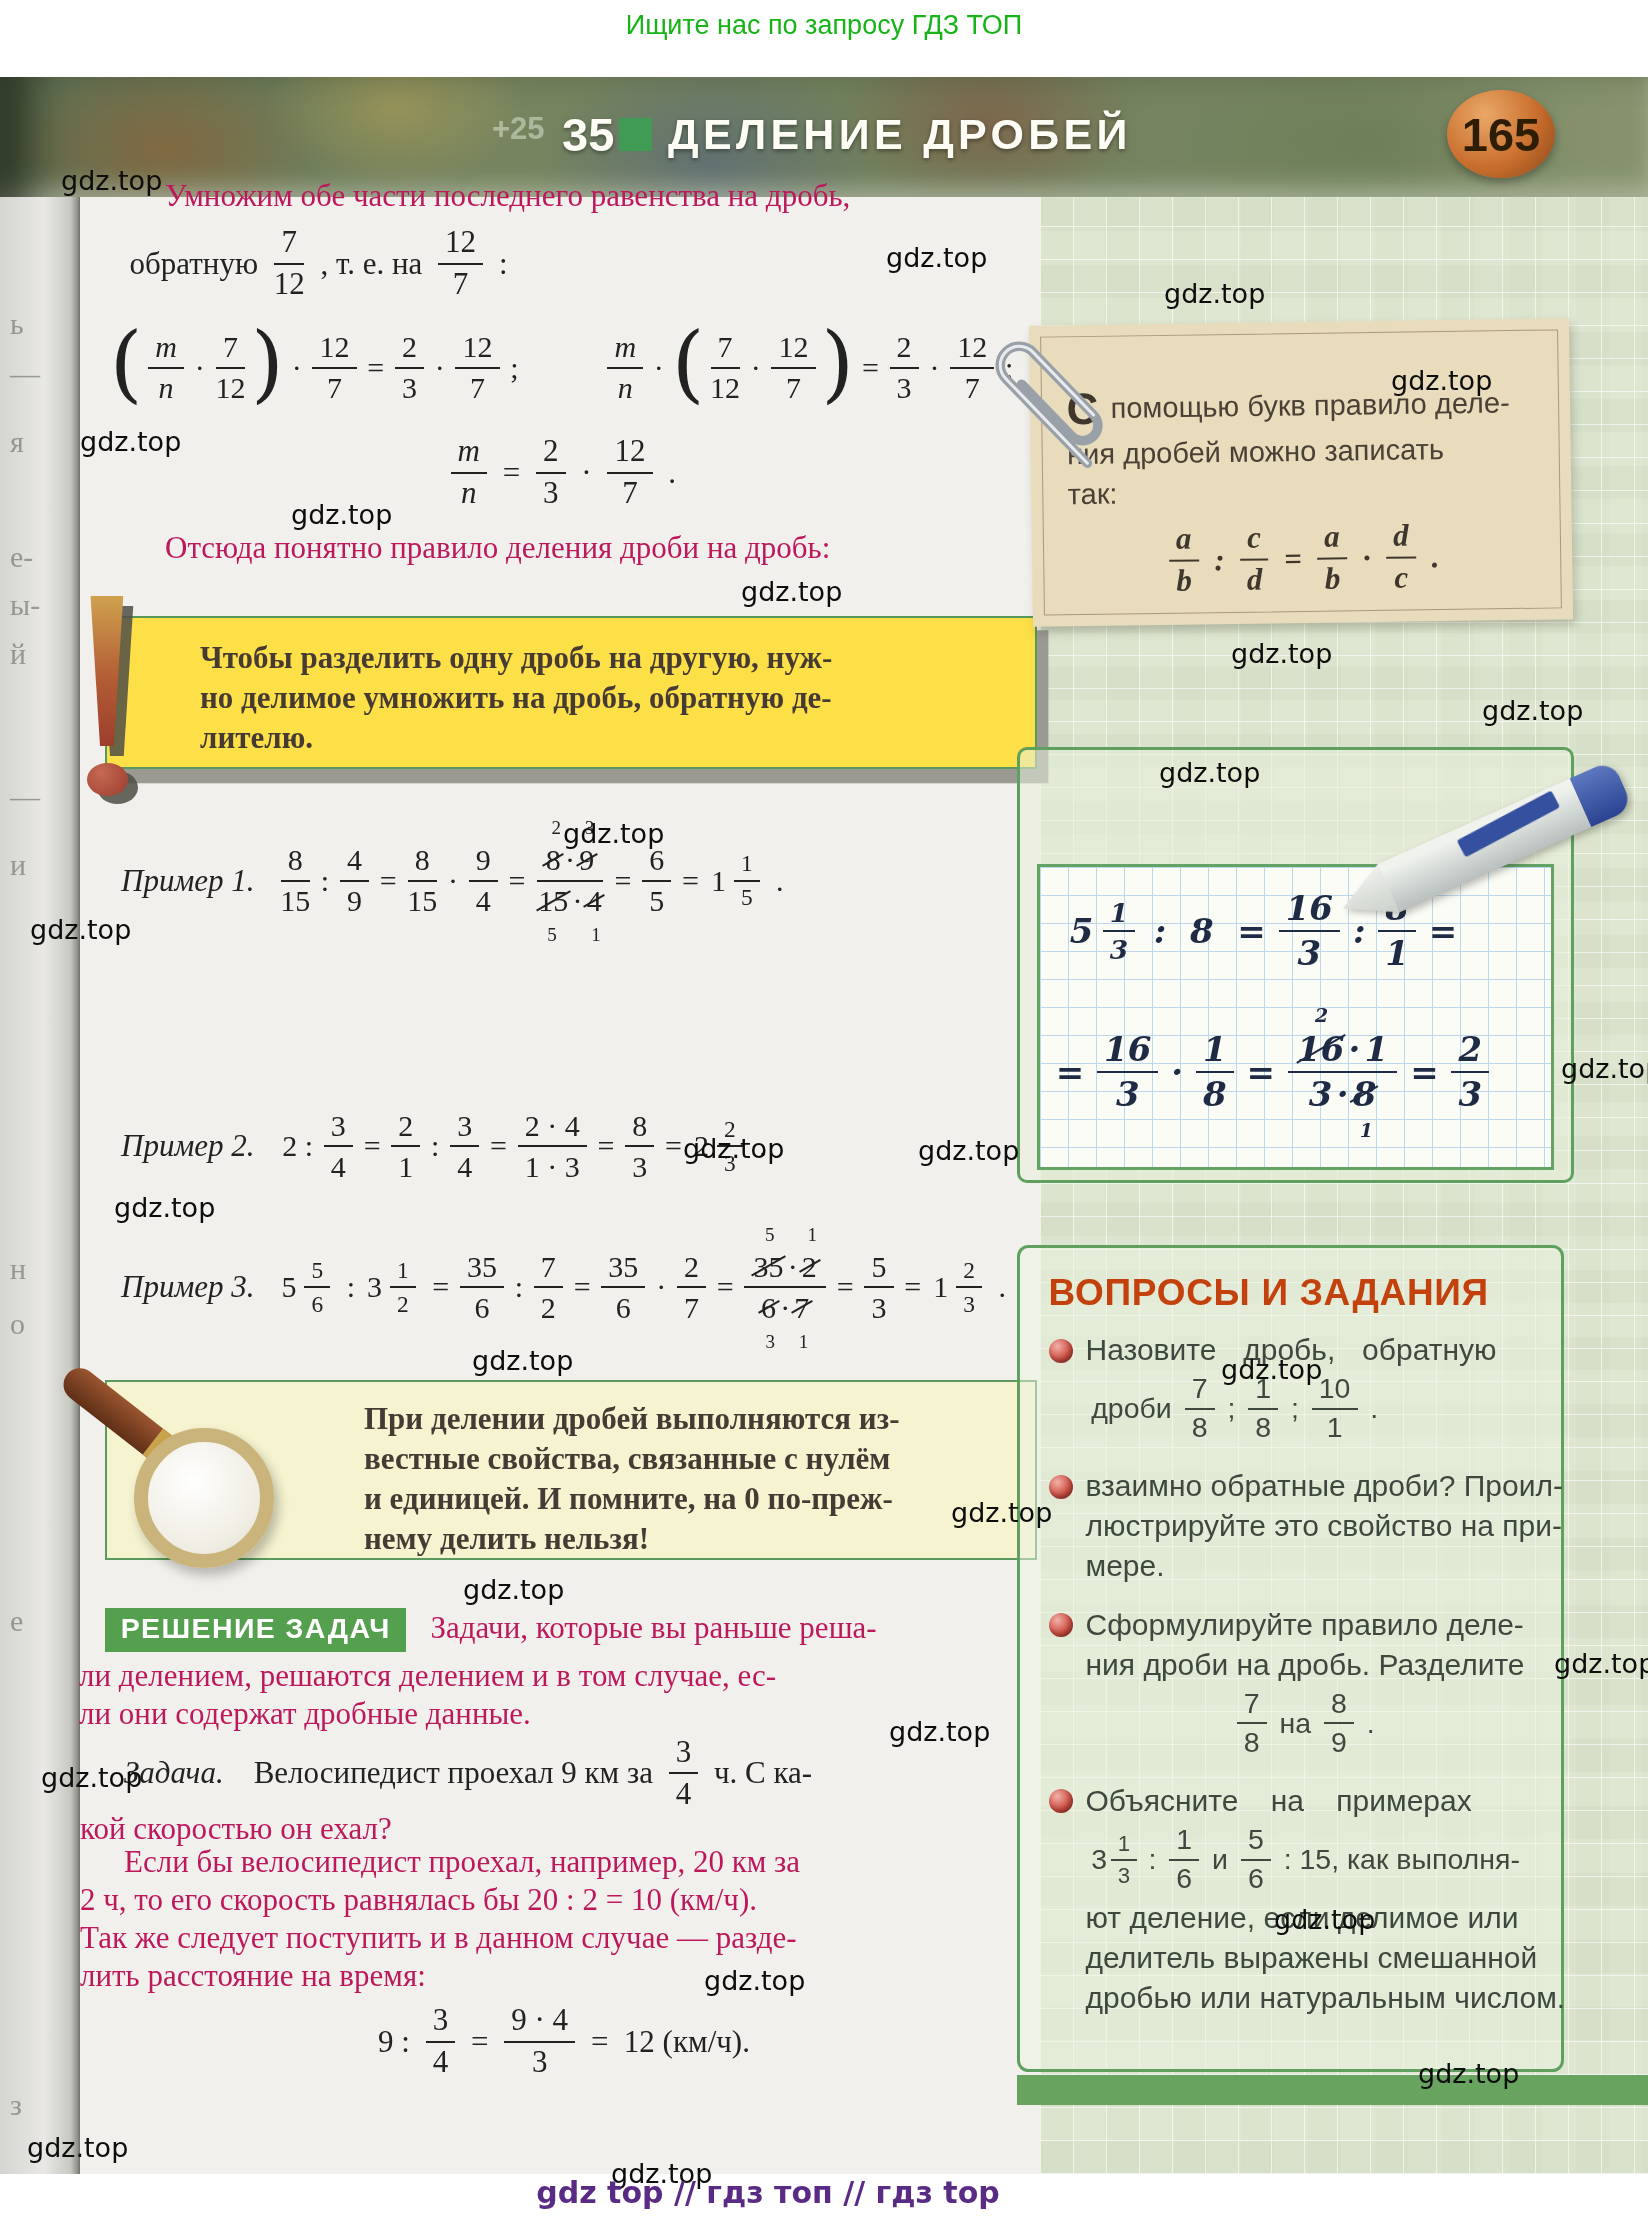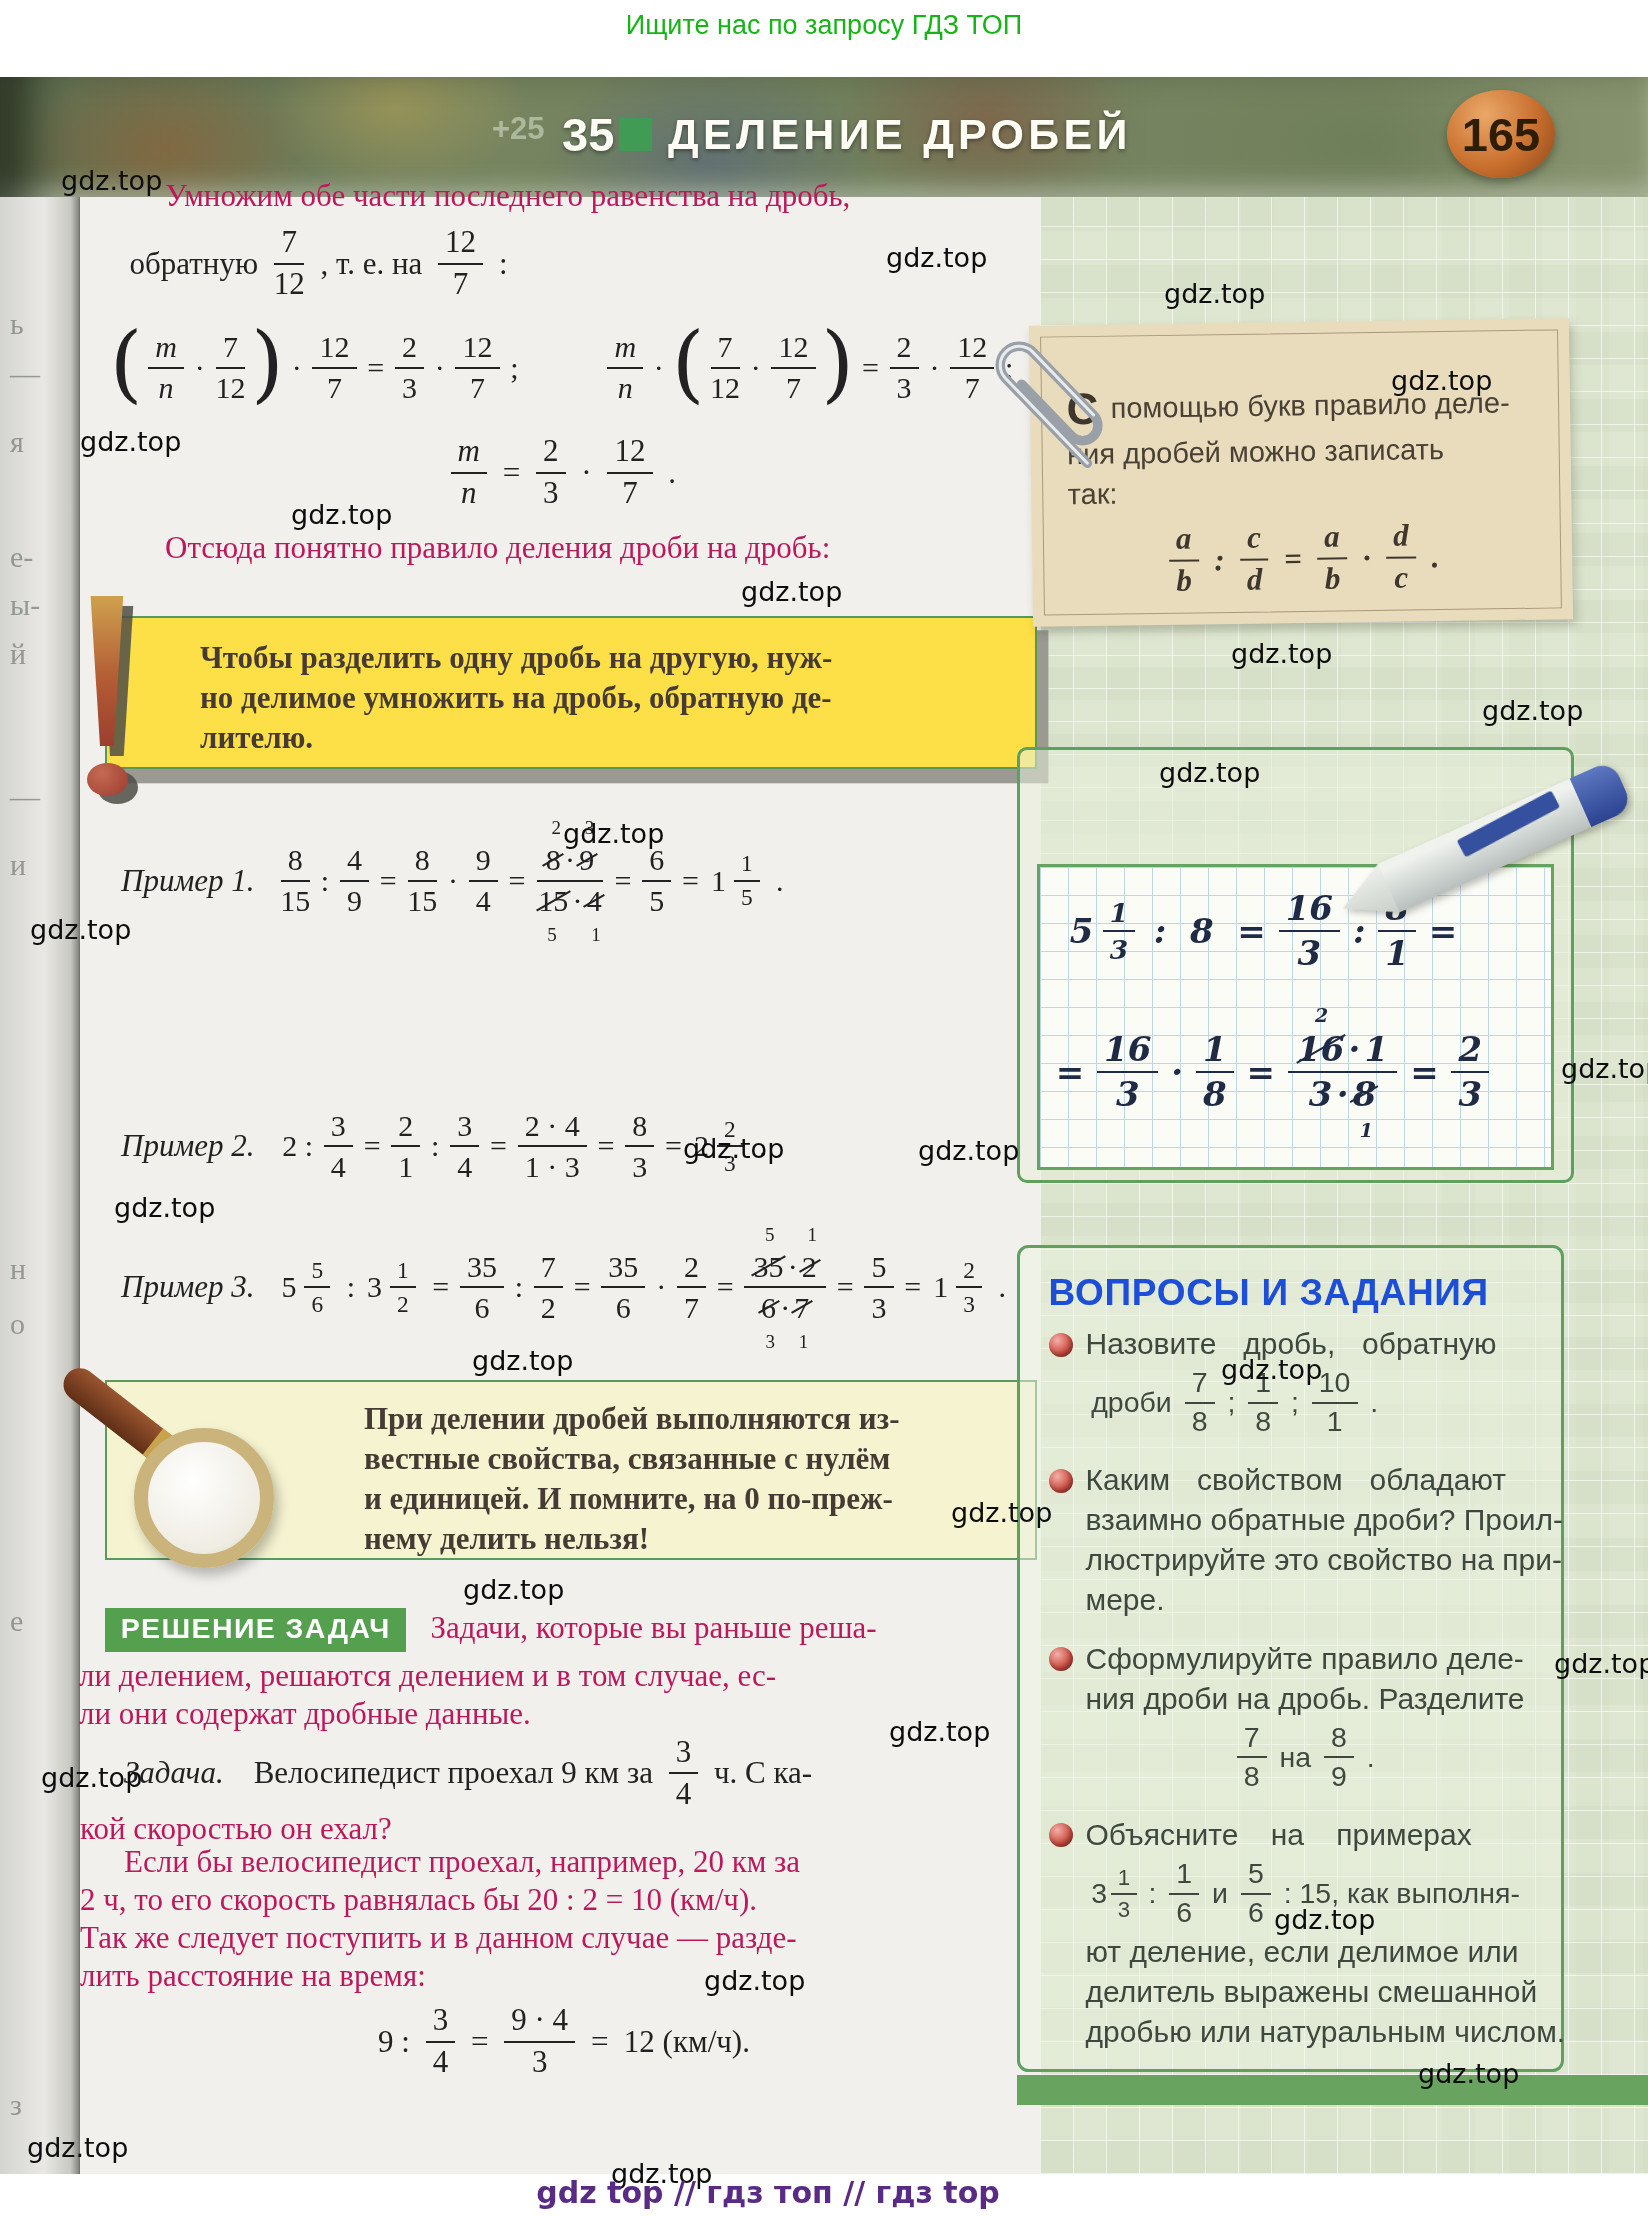--- a/index.html
+++ b/index.html
@@ -135,21 +135,21 @@
            clip-path:polygon(0 50%,100% 0,100% 100%);}
   .pen-body{flex:1;height:53px;background:linear-gradient(#f0f2ee 15%,#d4dad6 55%,#b9bfbe);position:relative;}
   .pen-clip{position:absolute;right:21.4px;top:7.1px;width:107px;height:18.5px;background:#35509e;
             transform:rotate(-4deg);border-radius:2.9px;}
   .pen-cap{width:46px;height:53px;background:linear-gradient(#5d77c0,#2b4391);border-radius:0 18.5px 18.5px 0;}
 
   
   .qbox{position:absolute;left:1017px;top:1245px;width:547px;height:827px;border:3.6px solid #5fa05e;
         border-radius:11.4px;box-sizing:border-box;background:rgba(236,243,226,.5);
         padding:24px 18.5px 0 28.5px;z-index:2;}
-  .qtitle{font:800 37px "Liberation Sans",sans-serif;color:#1d4ed8;letter-spacing:0.7px;margin-bottom:10px;}
+  .qtitle{font:800 37px "Liberation Sans",sans-serif;color:#c2410c;letter-spacing:0.7px;margin-bottom:16px;}
   .qitem{display:flex;margin-bottom:18.5px;}
   .qb{width:24px;height:24px;border-radius:50%;flex:none;margin:8.6px 13px 0 0;
       background:radial-gradient(circle at 35% 30%,#f2b1a8,#ce5247 55%,#97271d);
       box-shadow:inset -2.1px -2.9px 4.3px rgba(0,0,0,.25);}
   .qrow{font:30px/40px "Liberation Sans",sans-serif;color:#3e483e;white-space:nowrap;}
   .qbody .mrow{font-family:"Liberation Sans",sans-serif;font-size:28.5px;color:#3e483e;margin:4.3px 0;}
   .qbody .mrow .tk{margin:0 5.7px;}
   .greenband{position:absolute;left:1017px;top:2075px;width:631px;height:30px;background:#68a45f;z-index:2;}
 
   
@@ -610,21 +610,20 @@
               <span class="fn">10</span>
               <span class="fd">1</span>
             </span>
             <span class="tk">.</span>
           </div>
         </div>
       </div>
       <div class="qitem">
         <span class="qb"></span>
         <div class="qbody">
-          <div class="qrow" style="word-spacing: 18.5px;">Каким свойством обладают</div>
           <div class="qrow">взаимно обратные дроби? Проил-</div>
           <div class="qrow">люстрируйте это свойство на при-</div>
           <div class="qrow">мере.</div>
         </div>
       </div>
       <div class="qitem">
         <span class="qb"></span>
         <div class="qbody">
           <div class="qrow">Сформулируйте правило деле-</div>
           <div class="qrow">ния дроби на дробь. Разделите</div>

